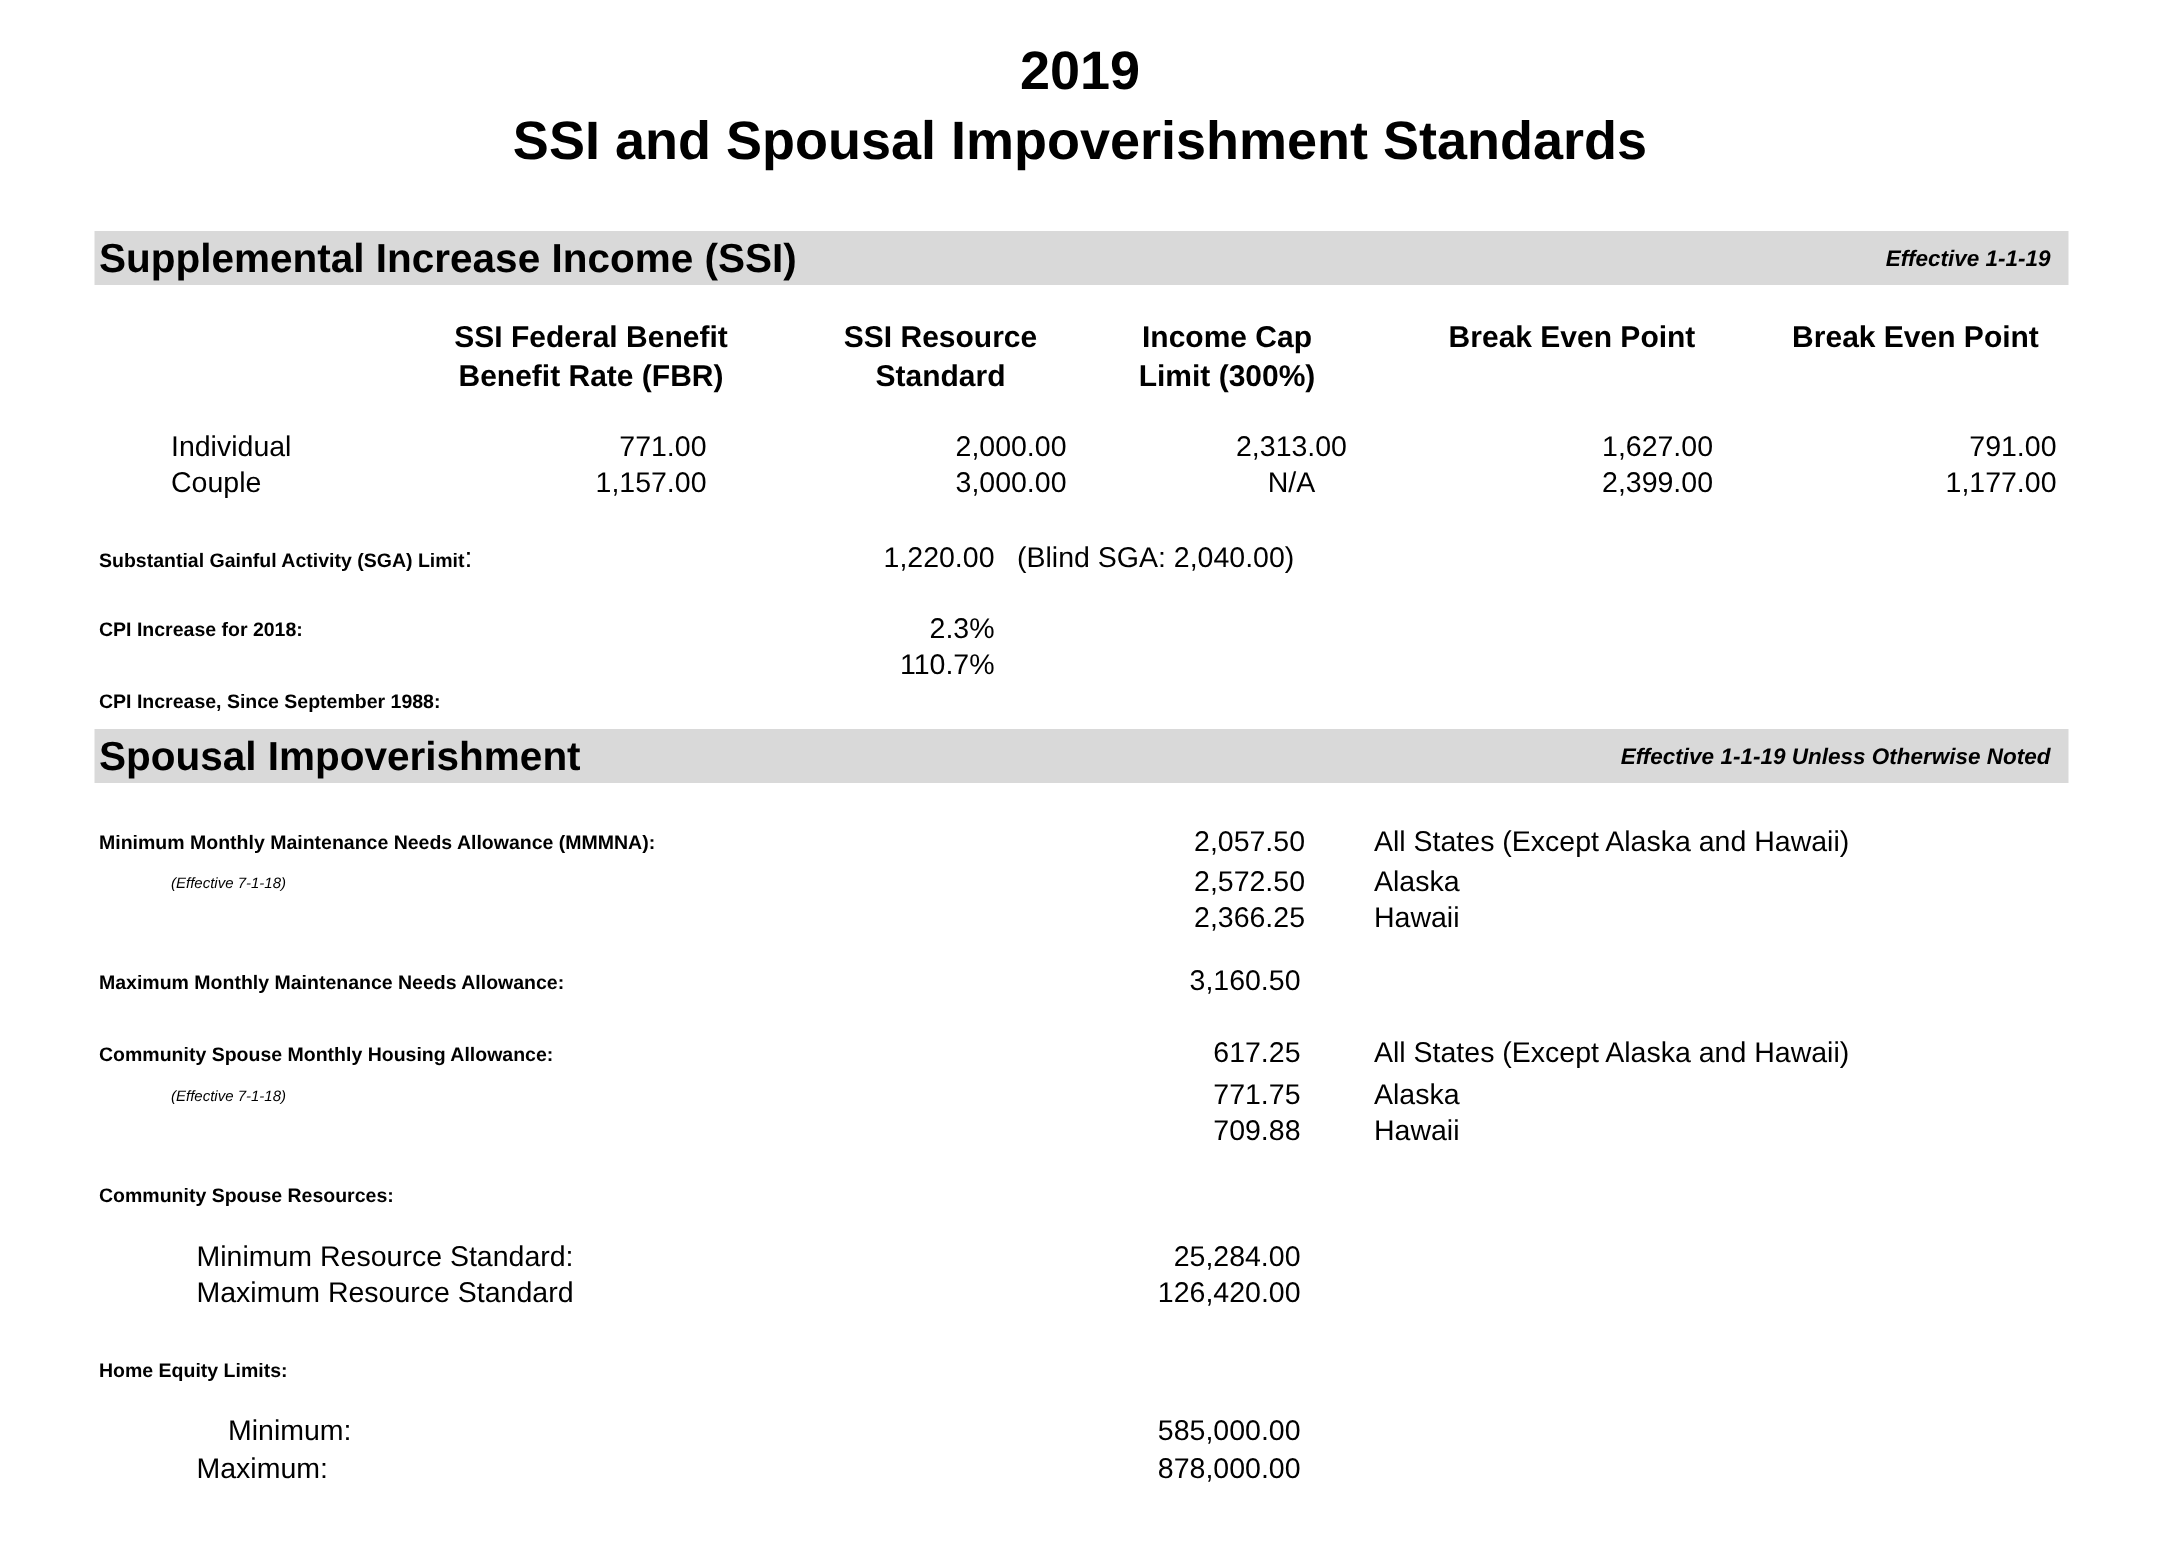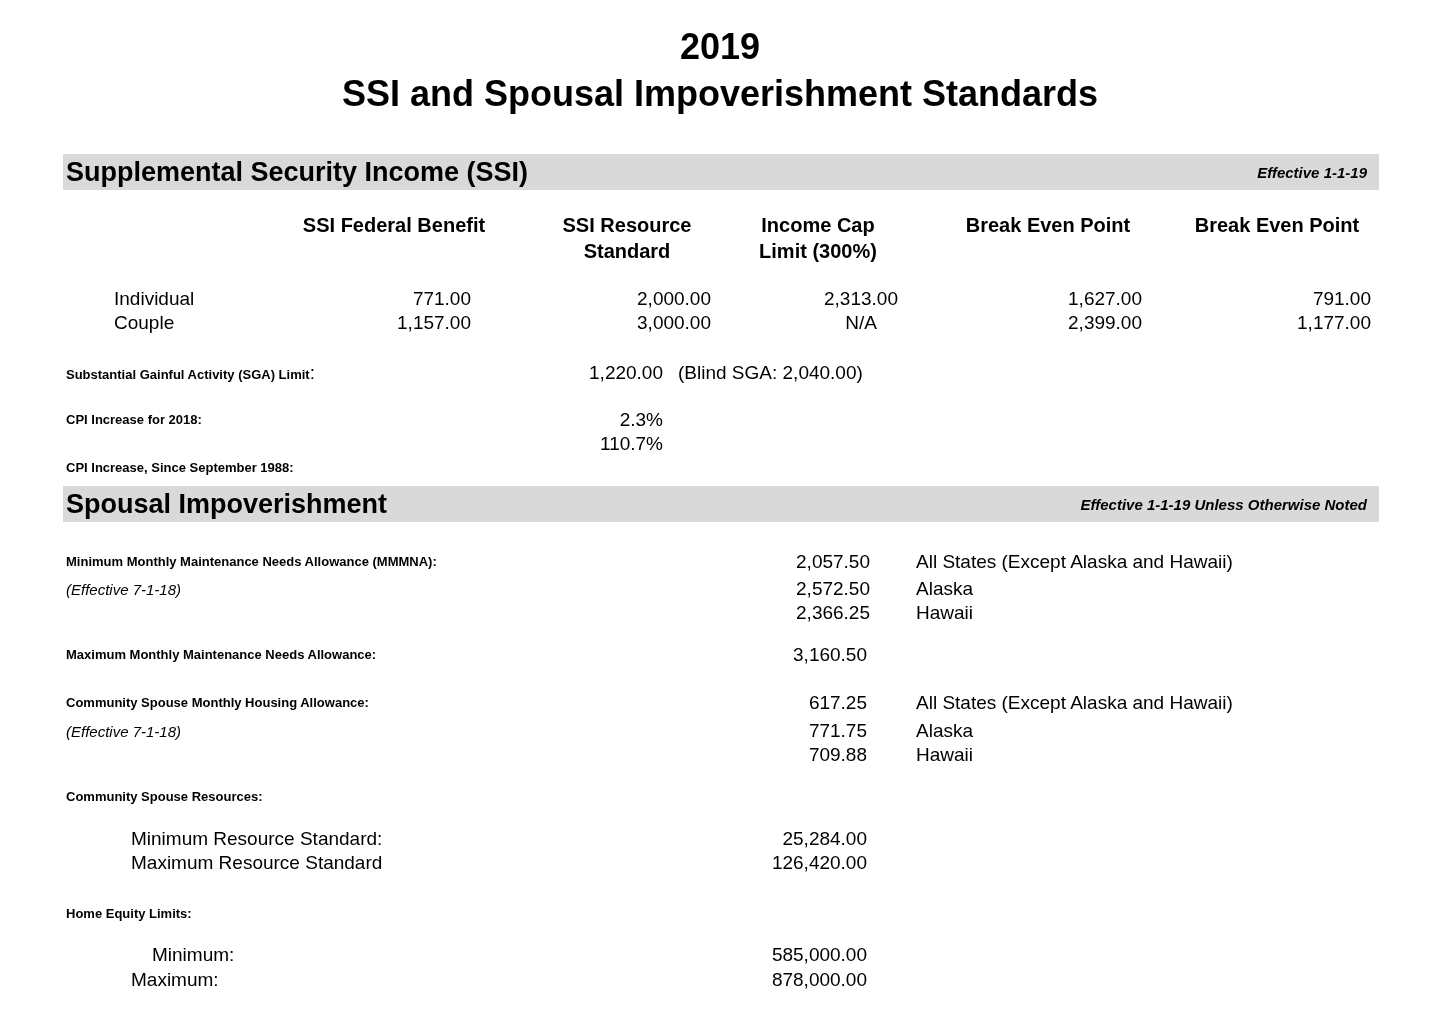--- a/index.html
+++ b/index.html
@@ -10,36 +10,37 @@
   .abs { position: absolute; white-space: nowrap; }
   .title { left: 0; width: 1440px; text-align: center; font-weight: bold; font-size: 36px; line-height: 40px; }
   .band { position: absolute; left: 63px; width: 1316px; height: 36px; background: #d9d9d9; }
   .band-title { position: absolute; left: 3px; top: 1px; font-size: 27px; font-weight: bold; line-height: 34px; }
   .band-eff { position: absolute; right: 12px; top: 9px; font-size: 15px; font-weight: bold; font-style: italic; line-height: 20px; }
   .colhead { font-weight: bold; font-size: 20px; line-height: 26px; text-align: center; width: 260px; }
   .cell { font-size: 19px; line-height: 24px; margin-left: 48px; }
   .r { text-align: right; }
   .c { text-align: center; }
   .lbl { font-size: 13px; line-height: 24px; font-weight: bold; }
-  .note { font-size: 15px; font-style: italic; line-height: 20px; }
+  .note { font-size: 10px; font-style: italic; line-height: 20px; margin-left: 48px; }
   .txt { font-size: 19px; line-height: 24px; }
 </style>
 </head>
 <body>
 
 <div class="abs title" style="top:27px;">2019</div>
 <div class="abs title" style="top:74px;">SSI and Spousal Impoverishment Standards</div>
 
 <div class="band" style="top:154px;">
-  <span class="band-title">Supplemental Security Income (SSI)</span>
+  <span class="band-title">Supplemental Increase Income (SSI)</span>
   <span class="band-eff">Effective 1-1-19</span>
 </div>
 
 <div class="abs colhead" style="left:264px; top:212px;">
   <div>SSI Federal Benefit</div>
+  <div>Benefit Rate (FBR)</div>
 </div>
 <div class="abs colhead" style="left:497px; top:212px;">
   <div>SSI Resource</div>
   <div>Standard</div>
 </div>
 <div class="abs colhead" style="left:688px; top:212px;">
   <div>Income Cap</div>
   <div>Limit (300%)</div>
 </div>
 <div class="abs colhead" style="left:918px; top:212px;">

